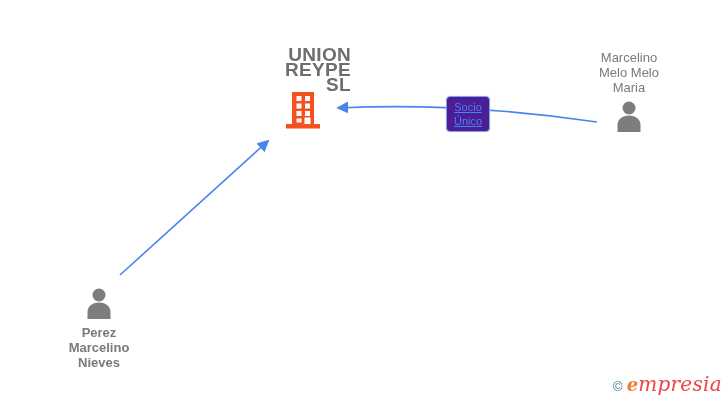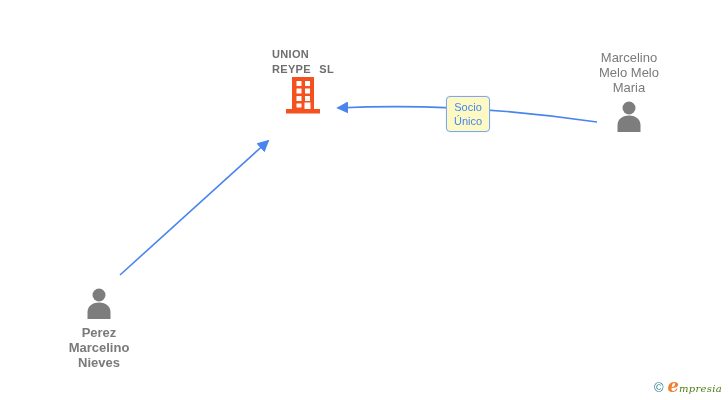--- a/index.html
+++ b/index.html
@@ -19,45 +19,46 @@
   }
   .node {
     position: absolute;
     z-index: 2;
     display: flex;
     flex-direction: column;
     align-items: center;
   }
   .company-title {
     color: #6e6e6e;
-    font-size: 11px;
+    font-size: 19px;
     font-weight: bold;
-    text-align: left;
+    text-align: right;
     line-height: 15px;
     word-spacing: 5px;
     letter-spacing: 0.3px;
   }
   .person-name {
     color: #7a7a7a;
     font-size: 13px;
     text-align: center;
     line-height: 15px;
   }
   .rel-label {
     position: absolute;
     z-index: 3;
-    background: #fef9c3;
+    background: #4c1d95;
     border: 1px solid #7aa7f0;
     border-radius: 4px;
     color: #4285f4;
     font-size: 11px;
     line-height: 14px;
     text-align: center;
     padding: 3px 5px;
     box-shadow: 0 0 0 1px rgba(122,167,240,0.08);
+    text-decoration: underline;
   }
   .icon-gap { height: 6px; }
   #footer-logo {
     position: absolute;
     right: 6px;
     bottom: 4px;
     z-index: 2;
     display: flex;
     align-items: baseline;
     gap: 4px;
@@ -69,22 +70,22 @@
   #footer-logo .brand {
     font-family: "DejaVu Serif", serif;
     font-style: italic;
   }
   #footer-logo .brand-e {
     color: #f08030;
     font-size: 18px;
     font-weight: bold;
   }
   #footer-logo .brand-rest {
-    color: #4d7c0f;
-    font-size: 10px;
+    color: #ef4444;
+    font-size: 20px;
     letter-spacing: 0.3px;
   }
 </style>
 </head>
 <body>
 
 <div id="canvas">
 
   <svg id="edges" viewBox="0 0 728 400">
     <defs>

